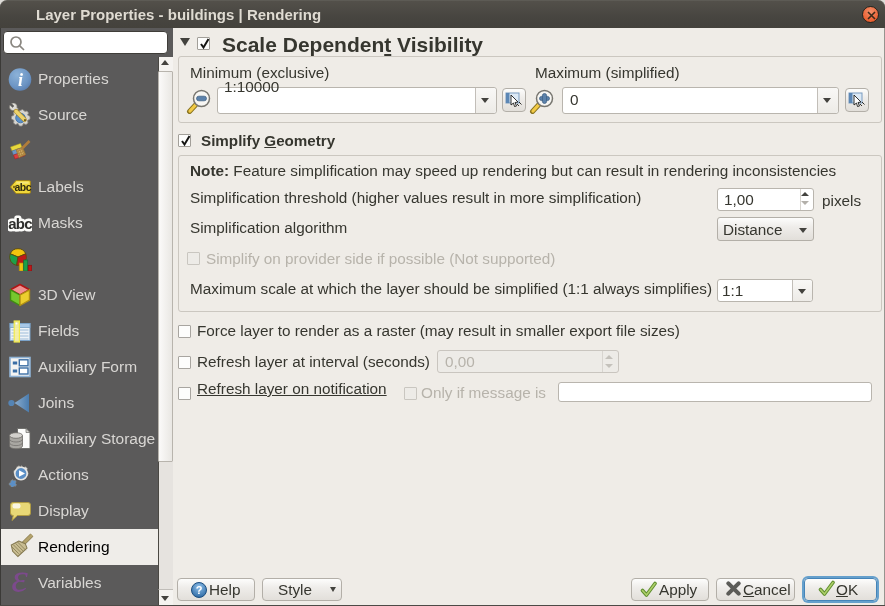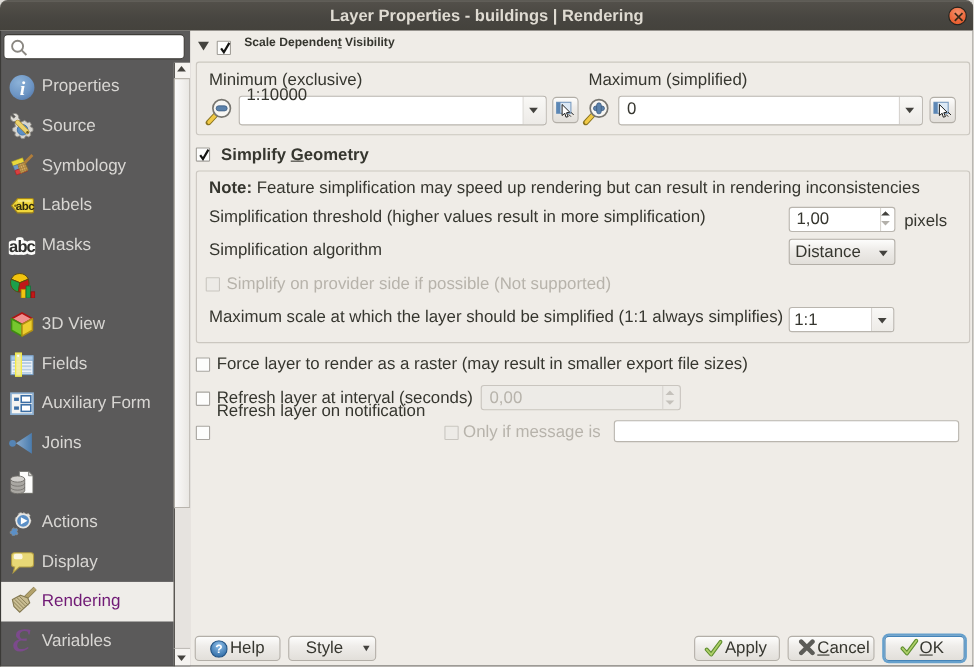--- a/index.html
+++ b/index.html
@@ -7,43 +7,43 @@
 body { font-family:"Liberation Sans", sans-serif; background:#dedcd8; position:relative; }
 .abs { position:absolute; }
 
 #titlebar {
   left:0; top:0; width:885px; height:28px;
   background:linear-gradient(#53504a,#474540 60%,#44423c);
   border-radius:7px 7px 0 0;
   border-top:1px solid #5d5b55;
 }
 #title-text {
-  width:100%; top:6px; text-align:center;
-  font-size:15px; font-weight:bold; color:#dfdbd2;
+  width:100%; top:6px; text-align:left;
+  font-size:15px; font-weight:bold; color:#dfdbd2;padding-left:36px;
 }
 #closebtn {
   left:862px; top:6px; width:17px; height:17px; border-radius:50%;
   background:radial-gradient(circle at 50% 30%, #f4916c, #ed6a3e 55%, #e35420);
   border:1px solid #26251f;
 }
 #closebtn svg { position:absolute; left:3px; top:3px; }
 
 #sidebar { left:0; top:28px; width:173px; height:578px; background:#5b5a5a; }
 #searchbox {
   left:3px; top:31px; width:165px; height:23px; background:#fff;
   border:1px solid #3f3d39; border-radius:4px; z-index:5;
 }
 .srow { left:0; width:158px; height:36px; }
 .srow .ic { position:absolute; left:8px; top:6px; width:24px; height:24px; }
 .srow .lbl {
   position:absolute; left:38px; top:0; line-height:36px;
   font-size:15.5px; color:#d8d6d3; white-space:nowrap;
 }
 .srow.sel { background:#efede9; }
-.srow.sel .lbl { color:#701a75;text-align:center; }
+.srow.sel .lbl { color:#000000;text-align:center; }
 
 #sscroll { left:158px; top:57px; width:15px; height:549px; background:#f5f3f0; border-left:1px solid #4a4843;}
 #sthumb { left:158px; top:71px; width:15px; height:391px;
   background:linear-gradient(90deg,#fbfaf9,#e9e7e3); border:1px solid #b8b4ad; border-radius:1px;}
 #strough { left:158px; top:462px; width:15px; height:128px; background:#e6e3df; border-left:1px solid #4a4843; border-bottom:1px solid #c0bdb8;}
 
 #content { left:173px; top:28px; width:712px; height:578px; background:#efece7; }
 .gframe { border:1px solid #cbc7c0; border-radius:3px; }
 .lab { font-size:15.3px; color:#36362f; white-space:nowrap; }
 .bold { font-weight:bold; }
@@ -108,21 +108,20 @@
 </div>
 <div class="srow" style="position:absolute;top:72px;">
   <svg class="ic" viewBox="0 0 24 24">
    <polygon points="2.5,8 12.5,4.5 14,8.5 4,12" fill="#e8d83c" stroke="#b0a020" stroke-width="0.5"></polygon>
    <polygon points="4,12 14,8.5 15.5,12.5 5.5,16" fill="#6e96c2" stroke="#4a72a0" stroke-width="0.5"></polygon>
    <polygon points="5.5,16 15.5,12.5 17,16.5 7,20" fill="#d94040" stroke="#a81c1c" stroke-width="0.5"></polygon>
    <path d="M21.5 2 L14 9.5" stroke="#b07d3a" stroke-width="2.6"></path>
    <polygon points="8.2,10.5 14.5,8.8 17.5,15.5 11,18.5" fill="#d3ab64" stroke="#9a7430" stroke-width="0.8"></polygon>
    <path d="M9.5 10.2 l2.8 7.6 M11.5 9.6 l2.8 7.6 M13.5 9 l2.6 7.2 M8.6 12.5 l7.6-2.8 M9.5 14.8 l7.5-2.8 M10.4 17 l7-2.6" stroke="#9a7430" stroke-width="0.55" fill="none"></path>
   </svg>
-  <div class="lbl">Symbology</div>
 </div>
 <div class="srow" style="position:absolute;top:108px;">
   <svg class="ic" viewBox="0 0 24 24">
         <path d="M2.5 12 L8 5.5 h13 a1.5 1.5 0 0 1 1.5 1.5 v10 a1.5 1.5 0 0 1 -1.5 1.5 h-13z" fill="#f0d73a" stroke="#a3851a" stroke-width="1"></path>
         <path d="M8.3 6.8 h12.4 v2 h-12.4z" fill="#f8eb8a" opacity="0.8"></path>
         <circle cx="6" cy="12" r="1.2" fill="#8a6f12"></circle>
         <text x="14.7" y="16.3" font-size="10.5" font-weight="bold" fill="#2e2a10" text-anchor="middle" letter-spacing="-0.5">abc</text>
       </svg>
   <div class="lbl">Labels</div>
 </div>
@@ -186,20 +185,21 @@
   <div class="lbl">Joins</div>
 </div>
 <div class="srow" style="position:absolute;top:360px;">
   <svg class="ic" viewBox="0 0 24 24">
    <path d="M9.5 1.5 h8.5 l4 4 v16 h-12.5z" fill="#fdfdfc" stroke="#6a6a66" stroke-width="0.9"></path>
    <path d="M18 1.5 v4 h4z" fill="#d8d6d2" stroke="#6a6a66" stroke-width="0.7"></path>
    <path d="M1.5 8.5 v10.5 a6.5 2.8 0 0 0 13 0 v-10.5z" fill="#a9a7a2" stroke="#6e6c68" stroke-width="0.8"></path>
    <ellipse cx="8" cy="8.5" rx="6.5" ry="2.8" fill="#d2d0cc" stroke="#6e6c68" stroke-width="0.8"></ellipse>
    <path d="M1.5 12.2 a6.5 2.8 0 0 0 13 0 M1.5 15.8 a6.5 2.8 0 0 0 13 0" fill="none" stroke="#6e6c68" stroke-width="0.7"></path>
   </svg>
+  <div class="lbl">Auxiliary Storage</div>
 </div>
 <div class="srow" style="position:absolute;top:396px;">
   <svg class="ic" viewBox="0 0 24 24">
    <g fill="#e2e0dc" stroke="#8f8d87" stroke-width="0.7">
     <path d="M13.5 2.5 l1.8 2.2 2.6-1 1.6 2 -1.4 2.4 2.2 1.8 -0.6 2.5 -2.7 0.6 -0.2 2.8 -2.4 1 -2-2 -2.6 1.2 -2.2-1.6 0.8-2.7 -2.5-1.4 0-2.6 2.6-1 0.2-2.8 2.4-1.2 2 2z"></path>
    </g>
    <circle cx="13" cy="10.5" r="6.2" fill="#5b8fc6" stroke="#e8e6e2" stroke-width="1.6"></circle>
    <polygon points="11,7.2 11,13.8 17,10.5" fill="#fff"></polygon>
    <g fill="#5b8fc6" stroke="#8f8d87" stroke-width="0.6">
     <path d="M4.5 16.5 l1.2 1.2 1.6-0.4 0.8 1.5 -0.7 1.5 1 1.4 -0.8 1.6 -1.7-0.2 -1 1.4 -1.7-0.3 -0.4-1.7 -1.6-0.6 0-1.7 1.5-0.8 0.2-1.7 1.6-0.6z"></path>
@@ -239,21 +239,21 @@
 <div id="content" class="abs"></div>
 
 <div class="abs" style="left:180px;top:38px;">
     <div class="arrow-dn" style="border-left-width:5px;border-right-width:5px;border-top-width:8px;"></div>
   </div>
 <div class="cb abs" style="left:197px;top:36.5px;">
     <svg width="13" height="14" viewBox="0 0 13 14">
       <path d="M3 8 L5.5 11.5 L10.5 3" fill="none" stroke="#151513" stroke-width="2"></path>
     </svg>
   </div>
-<div class="lab bold abs" style="left:222px;top:33px;font-size:11px;">Scale Dependen<span style="text-decoration:underline">t</span> Visibility</div>
+<div class="lab bold abs" style="left:222px;top:33px;font-size:21px;">Scale Dependen<span style="text-decoration:underline">t</span> Visibility</div>
 
 <div class="gframe abs" style="left:178px;top:56px;width:704px;height:67px;"></div>
 <div class="lab abs" style="left:190px;top:64px;">Minimum (exclusive)</div>
 <div class="lab abs" style="left:535px;top:64px;">Maximum (simplified)</div>
 
 <svg class="abs" style="left:186px;top:88px;" width="26" height="26" viewBox="0 0 26 26">
     <path d="M9.5 17 L3.5 23.5" stroke="#8a7420" stroke-width="5" stroke-linecap="round"></path>
     <path d="M9.5 17 L4 23" stroke="#f2ca46" stroke-width="3.2" stroke-linecap="round"></path>
     <circle cx="15.5" cy="10.5" r="8" fill="#f7f6f4" fill-opacity="0.92" stroke="#787670" stroke-width="1.5"></circle>
     <rect x="10.5" y="8.2" width="10" height="4.6" rx="2.3" fill="#5c82ab" stroke="#3a5a7e" stroke-width="0.7"></rect>
@@ -341,21 +341,21 @@
 <div class="cb off abs" style="left:177.5px;top:355.5px;"></div>
 <div class="lab abs" style="left:197px;top:353px;">Refresh layer at interval (seconds)</div>
 
 <div class="abs" style="left:437px;top:350px;width:182px;height:23px;background:#edebe7;border:1px solid #c9c5bf;border-radius:3px;"></div>
 <div class="lab dis abs" style="left:445px;top:353px;">0,00</div>
 <div class="abs" style="left:602px;top:351px;width:1px;height:21px;background:#d8d5d0;"></div>
 <div class="abs" style="left:605px;top:355px;width:0;height:0;border-left:4.5px solid transparent;border-right:4.5px solid transparent;border-bottom:4.5px solid #c4c1bb;"></div>
 <div class="abs" style="left:605px;top:364px;width:0;height:0;border-left:4.5px solid transparent;border-right:4.5px solid transparent;border-top:4.5px solid #c4c1bb;"></div>
 
 <div class="cb off abs" style="left:177.5px;top:386.5px;"></div>
-<div class="lab abs" style="left:197px;top:365px;">Refresh layer on notification</div>
+<div class="lab abs" style="left:197px;top:380px;text-decoration:underline;">Refresh layer on notification</div>
 <div class="cb disab abs" style="left:403.5px;top:386.5px;"></div>
 <div class="lab dis abs" style="left:421px;top:384px;">Only if message is</div>
 <div class="field abs" style="left:558px;top:382px;width:314px;height:20px;"></div>
 
 <div class="btn abs" style="left:177px;top:578px;width:78px;height:23px;"></div>
 <svg class="abs" style="left:191px;top:582px;" width="16" height="16" viewBox="0 0 16 16">
     <defs>
       <radialGradient id="gh" cx="50%" cy="30%" r="70%">
         <stop offset="0" stop-color="#8fc0ea"></stop>
         <stop offset="1" stop-color="#2f6ba5"></stop>

